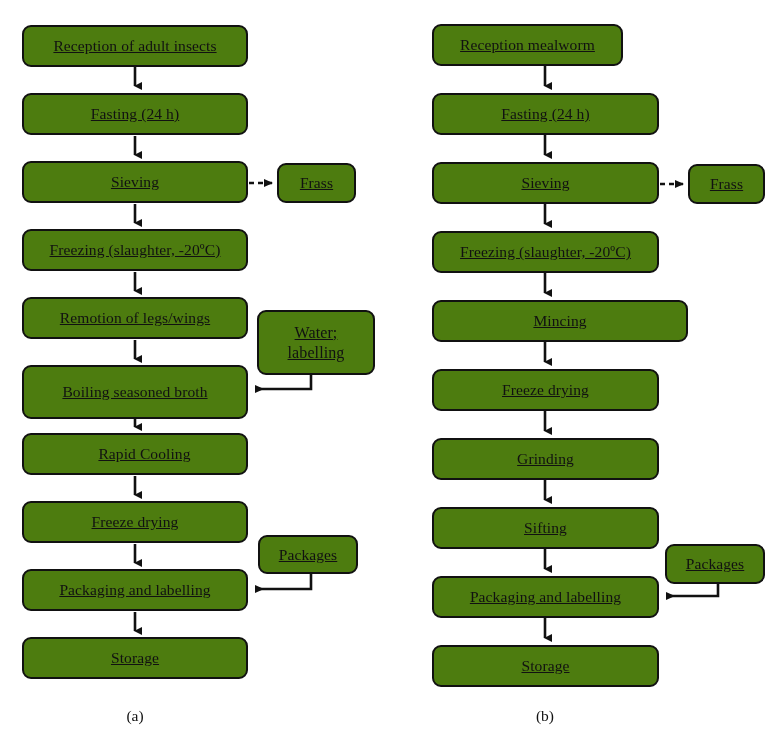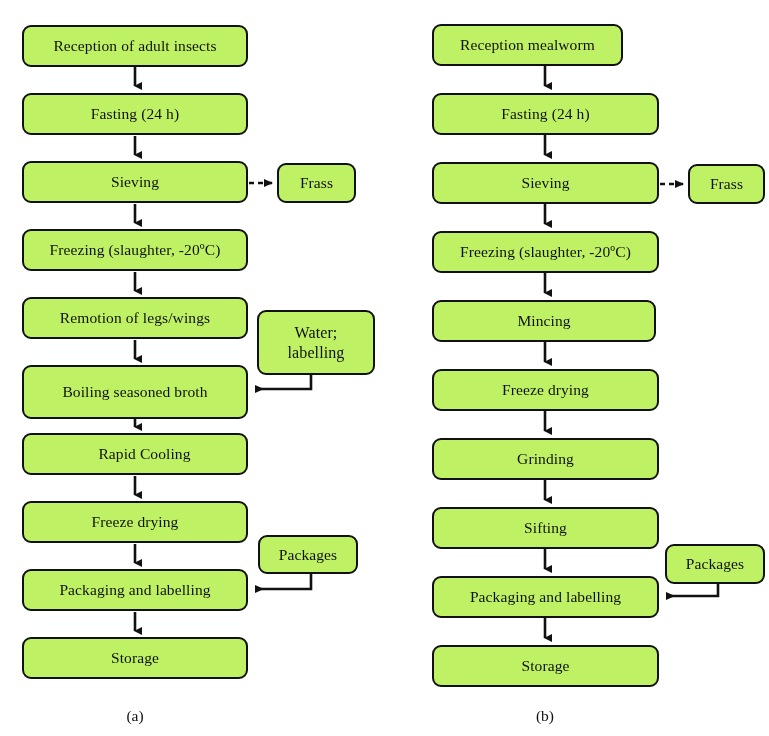--- a/index.html
+++ b/index.html
@@ -14,29 +14,30 @@
     background: #ffffff;
     overflow: hidden;
     font-family: "Liberation Serif", "DejaVu Serif", serif;
     color: #111111;
   }
   .node {
     position: absolute;
     box-sizing: border-box;
     border: 2px solid #111111;
     border-radius: 9px;
-    background: #bef264;
+    background: #4d7c0f;
     display: flex;
     align-items: center;
     justify-content: center;
     text-align: center;
     font-size: 15.5px;
     line-height: 1.15;
     letter-spacing: 0.1px;
     padding: 0 6px;
+    text-decoration: underline;
   }
   .node.two-line {
     font-size: 16px;
     line-height: 1.25;
   }
   .caption {
     position: absolute;
     font-size: 15.5px;
     text-align: center;
     width: 60px;
@@ -139,21 +140,21 @@
   <div class="caption" style="left:105px; top:707px;">(a)</div>
 
   <div class="node" style="left:432px; top:24px;  width:191px; height:42px;">Reception mealworm</div>
 
   <div class="node" style="left:432px; top:93px; width:227px; height:42px;">Fasting (24 h)</div>
 
   <div class="node" style="left:432px; top:162px; width:227px; height:42px;">Sieving</div>
 
   <div class="node" style="left:432px; top:231px; width:227px; height:42px;">Freezing (slaughter, -20ºC)</div>
 
-  <div class="node" style="left:432px; top:300px; width:224px; height:42px;">Mincing</div>
+  <div class="node" style="left:432px; top:300px; width:256px; height:42px;">Mincing</div>
 
   <div class="node" style="left:432px; top:369px; width:227px; height:42px;">Freeze drying</div>
 
   <div class="node" style="left:432px; top:438px; width:227px; height:42px;">Grinding</div>
 
   <div class="node" style="left:432px; top:507px; width:227px; height:42px;">Sifting</div>
 
   <div class="node" style="left:432px; top:576px; width:227px; height:42px;">Packaging and labelling</div>
 
   <div class="node" style="left:432px; top:645px; width:227px; height:42px;">Storage</div>

